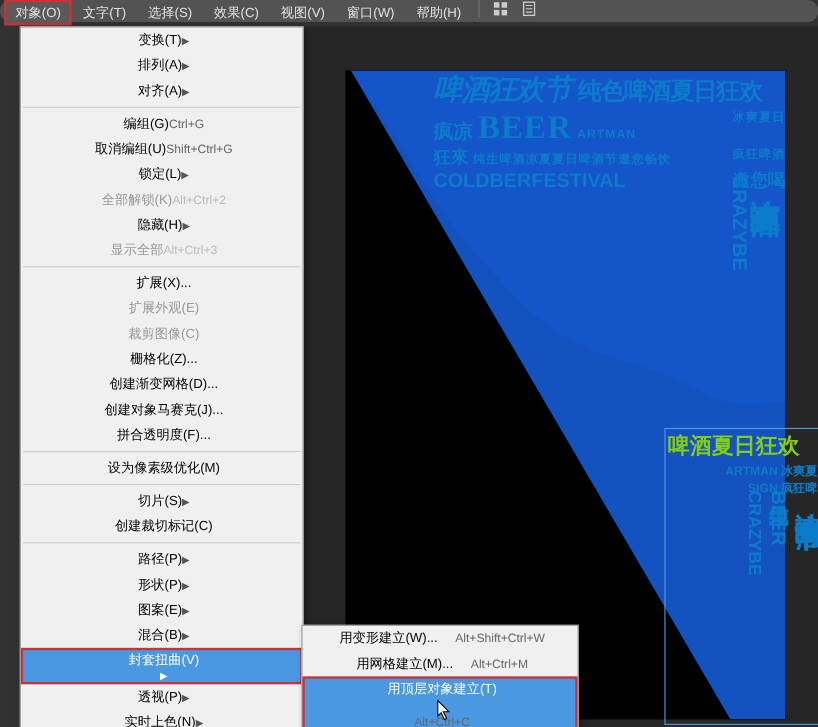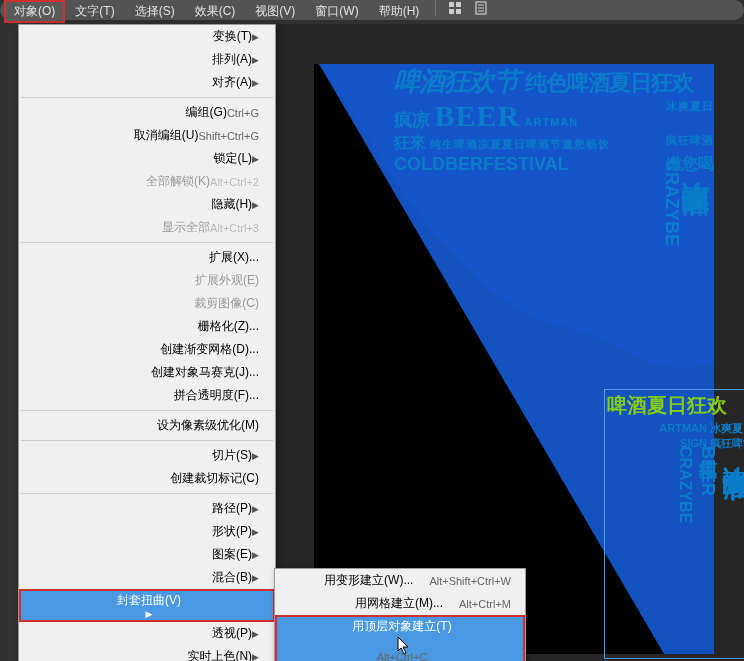--- a/index.html
+++ b/index.html
@@ -99,21 +99,21 @@
       width: 258px;
       background: #f0f0f0;
       border: 1px solid #999;
       box-shadow: 2px 2px 6px rgba(0,0,0,0.4);
       font-size: 12px;
       color: #000;
       z-index: 10;
     }
     .dropdown-item {
       display: flex;
-      justify-content: flex-end;
+      justify-content: center;
       align-items: center;
       padding: 3px 16px 3px 20px;
       cursor: pointer;
       position: relative;
     }
     .dropdown-item.disabled { color: #999; }
     .dropdown-item.hover {
       background: #4a98e2;
       color: #fff;
       flex-direction: column;

